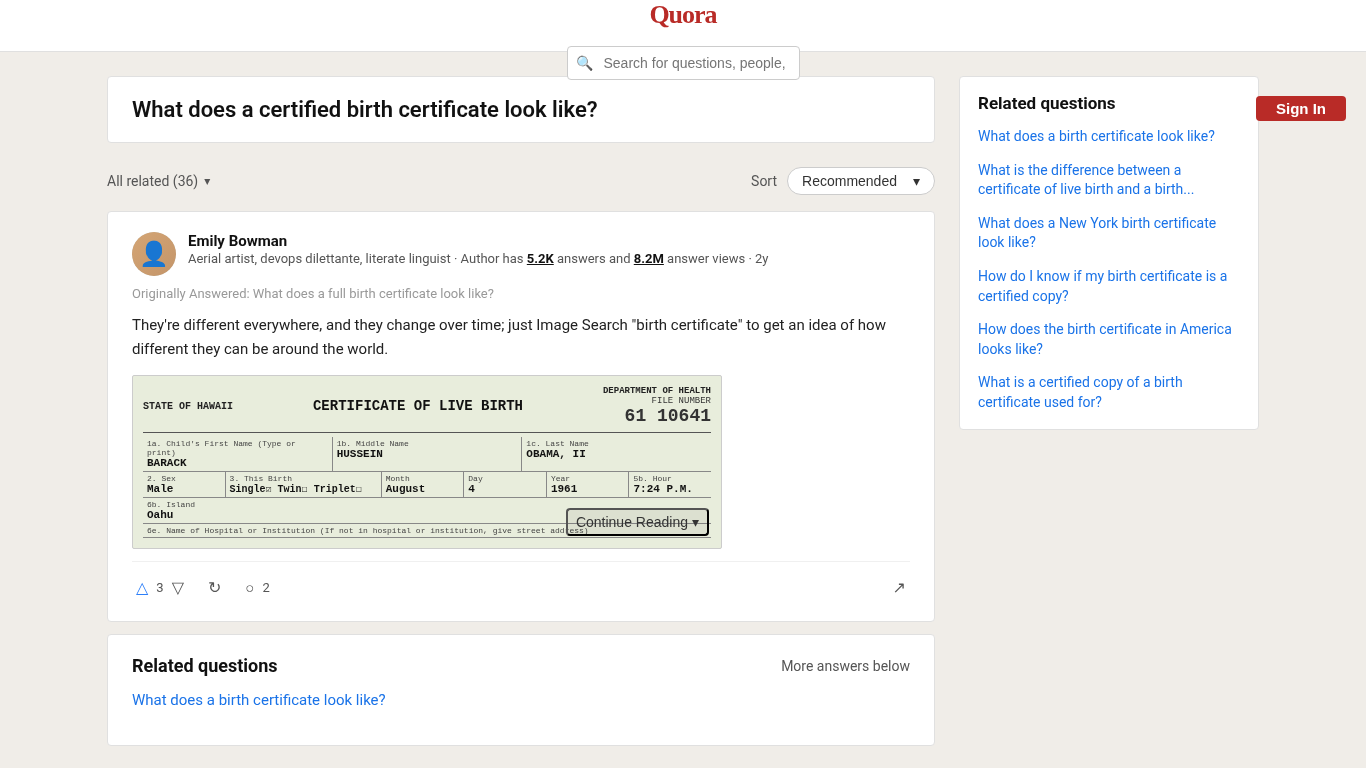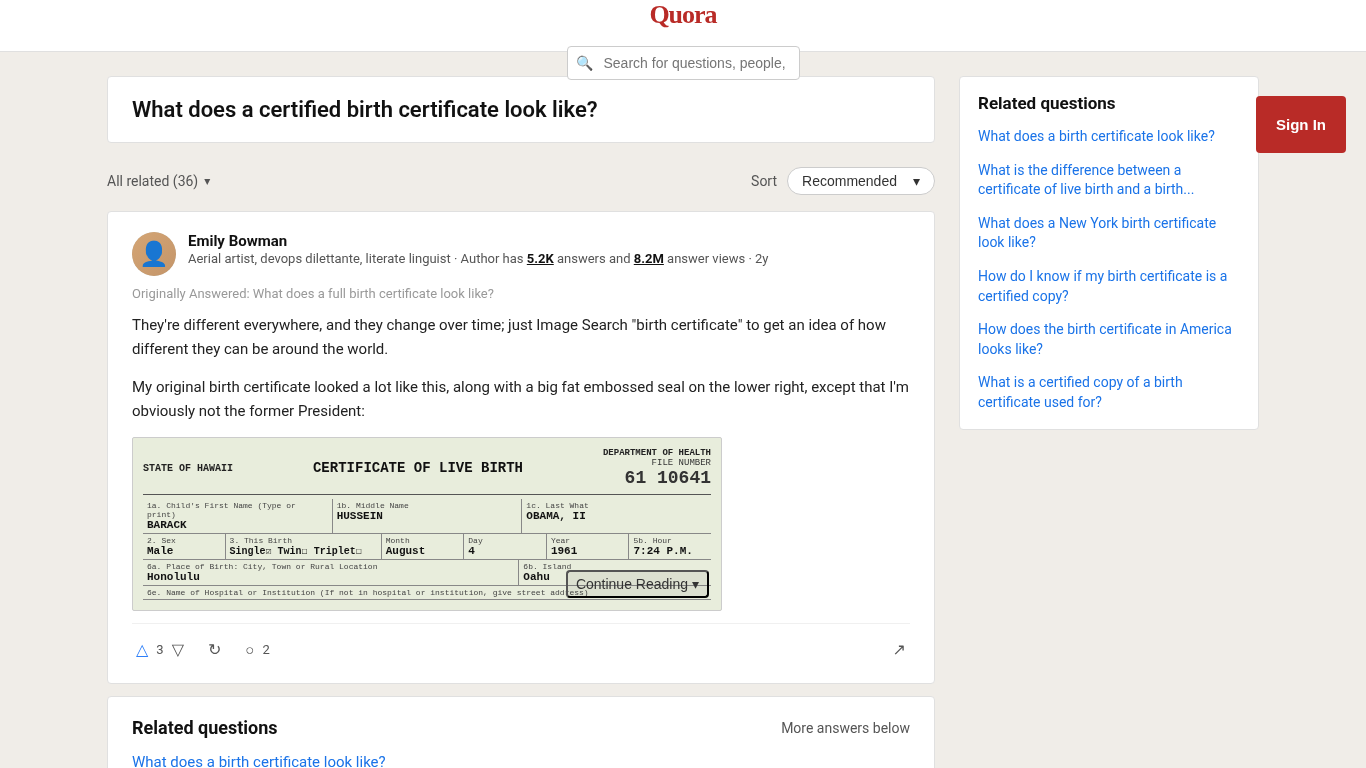--- a/index.html
+++ b/index.html
@@ -50,21 +50,21 @@
       color: #888;
       font-size: 14px;
     }
     .header-right {
       margin-left: auto;
     }
     .sign-in-btn {
       background: #b92b27;
       color: #fff;
       border: none;
-      padding: 20px 20px;
+      padding: 4px 20px;
       border-radius: 4px;
       font-size: 15px;
       font-weight: 600;
       cursor: pointer;
     }
 
     
     .main-container {
       max-width: 1200px;
       margin: 24px auto;
@@ -407,21 +407,20 @@
             <span>answer views · 2y</span>
           </div>
         </div>
       </div>
 
       <div class="originally-answered">
         <span>Originally Answered: What does a full birth certificate look like?</span>
       </div>
 
       <div class="answer-text">They're different everywhere, and they change over time; just Image Search "birth certificate" to get an idea of how different they can be around the world.</div>
-      <div class="answer-text">My original birth certificate looked a lot like this, along with a big fat embossed seal on the lower right, except that I'm obviously not the former President:</div>
 
       <div class="cert-image">
         <div class="cert-header">
           <div>
             <div class="cert-state">STATE OF HAWAII</div>
           </div>
           <div style="flex:1;text-align:center;">
             <div class="cert-title">CERTIFICATE OF LIVE BIRTH</div>
           </div>
           <div style="text-align:right;">
@@ -437,21 +436,21 @@
           <div class="cert-row">
             <div class="cert-cell">
               <div class="cert-label">1a. Child's First Name (Type or print)</div>
               <div class="cert-value">BARACK</div>
             </div>
             <div class="cert-cell">
               <div class="cert-label">1b. Middle Name</div>
               <div class="cert-value">HUSSEIN</div>
             </div>
             <div class="cert-cell">
-              <div class="cert-label">1c. Last What</div>
+              <div class="cert-label">1c. Last Name</div>
               <div class="cert-value">OBAMA, II</div>
             </div>
           </div>
 
           <div class="cert-row">
             <div class="cert-cell">
               <div class="cert-label">2. Sex</div>
               <div class="cert-value">Male</div>
             </div>
             <div class="cert-cell" style="flex:2">
@@ -470,24 +469,20 @@
               <div class="cert-label">Year</div>
               <div class="cert-value">1961</div>
             </div>
             <div class="cert-cell">
               <div class="cert-label">5b. Hour</div>
               <div class="cert-value">7:24 P.M.</div>
             </div>
           </div>
 
           <div class="cert-row">
-            <div class="cert-cell" style="flex:2">
-              <div class="cert-label">6a. Place of Birth: City, Town or Rural Location</div>
-              <div class="cert-value">Honolulu</div>
-            </div>
             <div class="cert-cell">
               <div class="cert-label">6b. Island</div>
               <div class="cert-value">Oahu</div>
             </div>
           </div>
 
           <div class="cert-row">
             <div class="cert-cell" style="flex:1">
               <div class="cert-label">6e. Name of Hospital or Institution (If not in hospital or institution, give street address)</div>
             </div>

